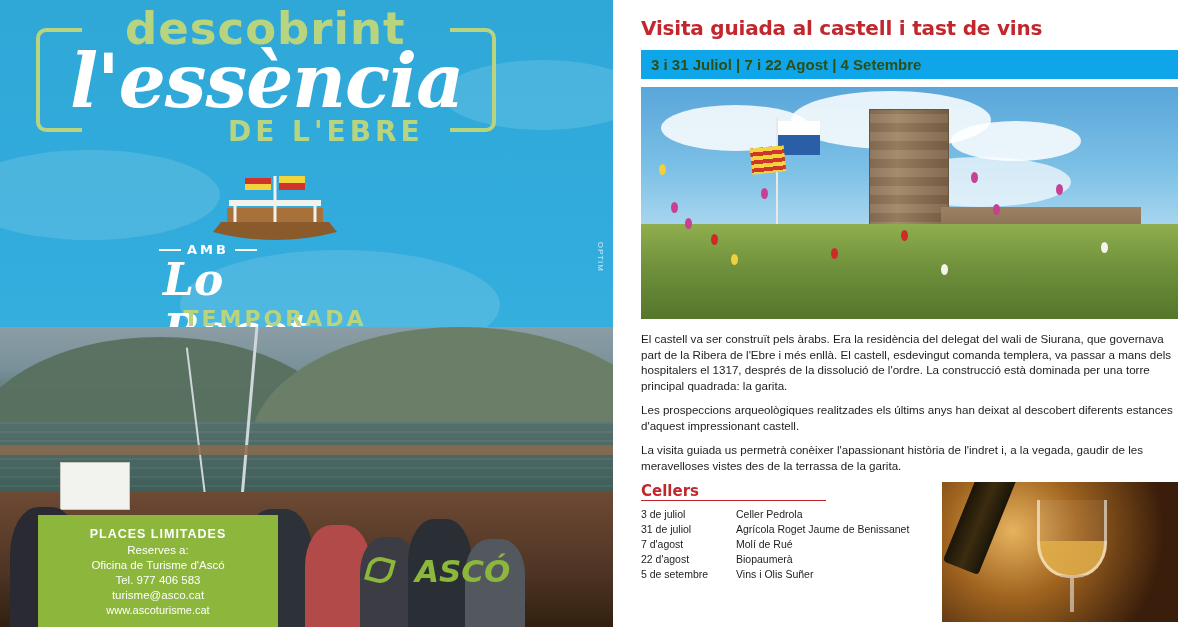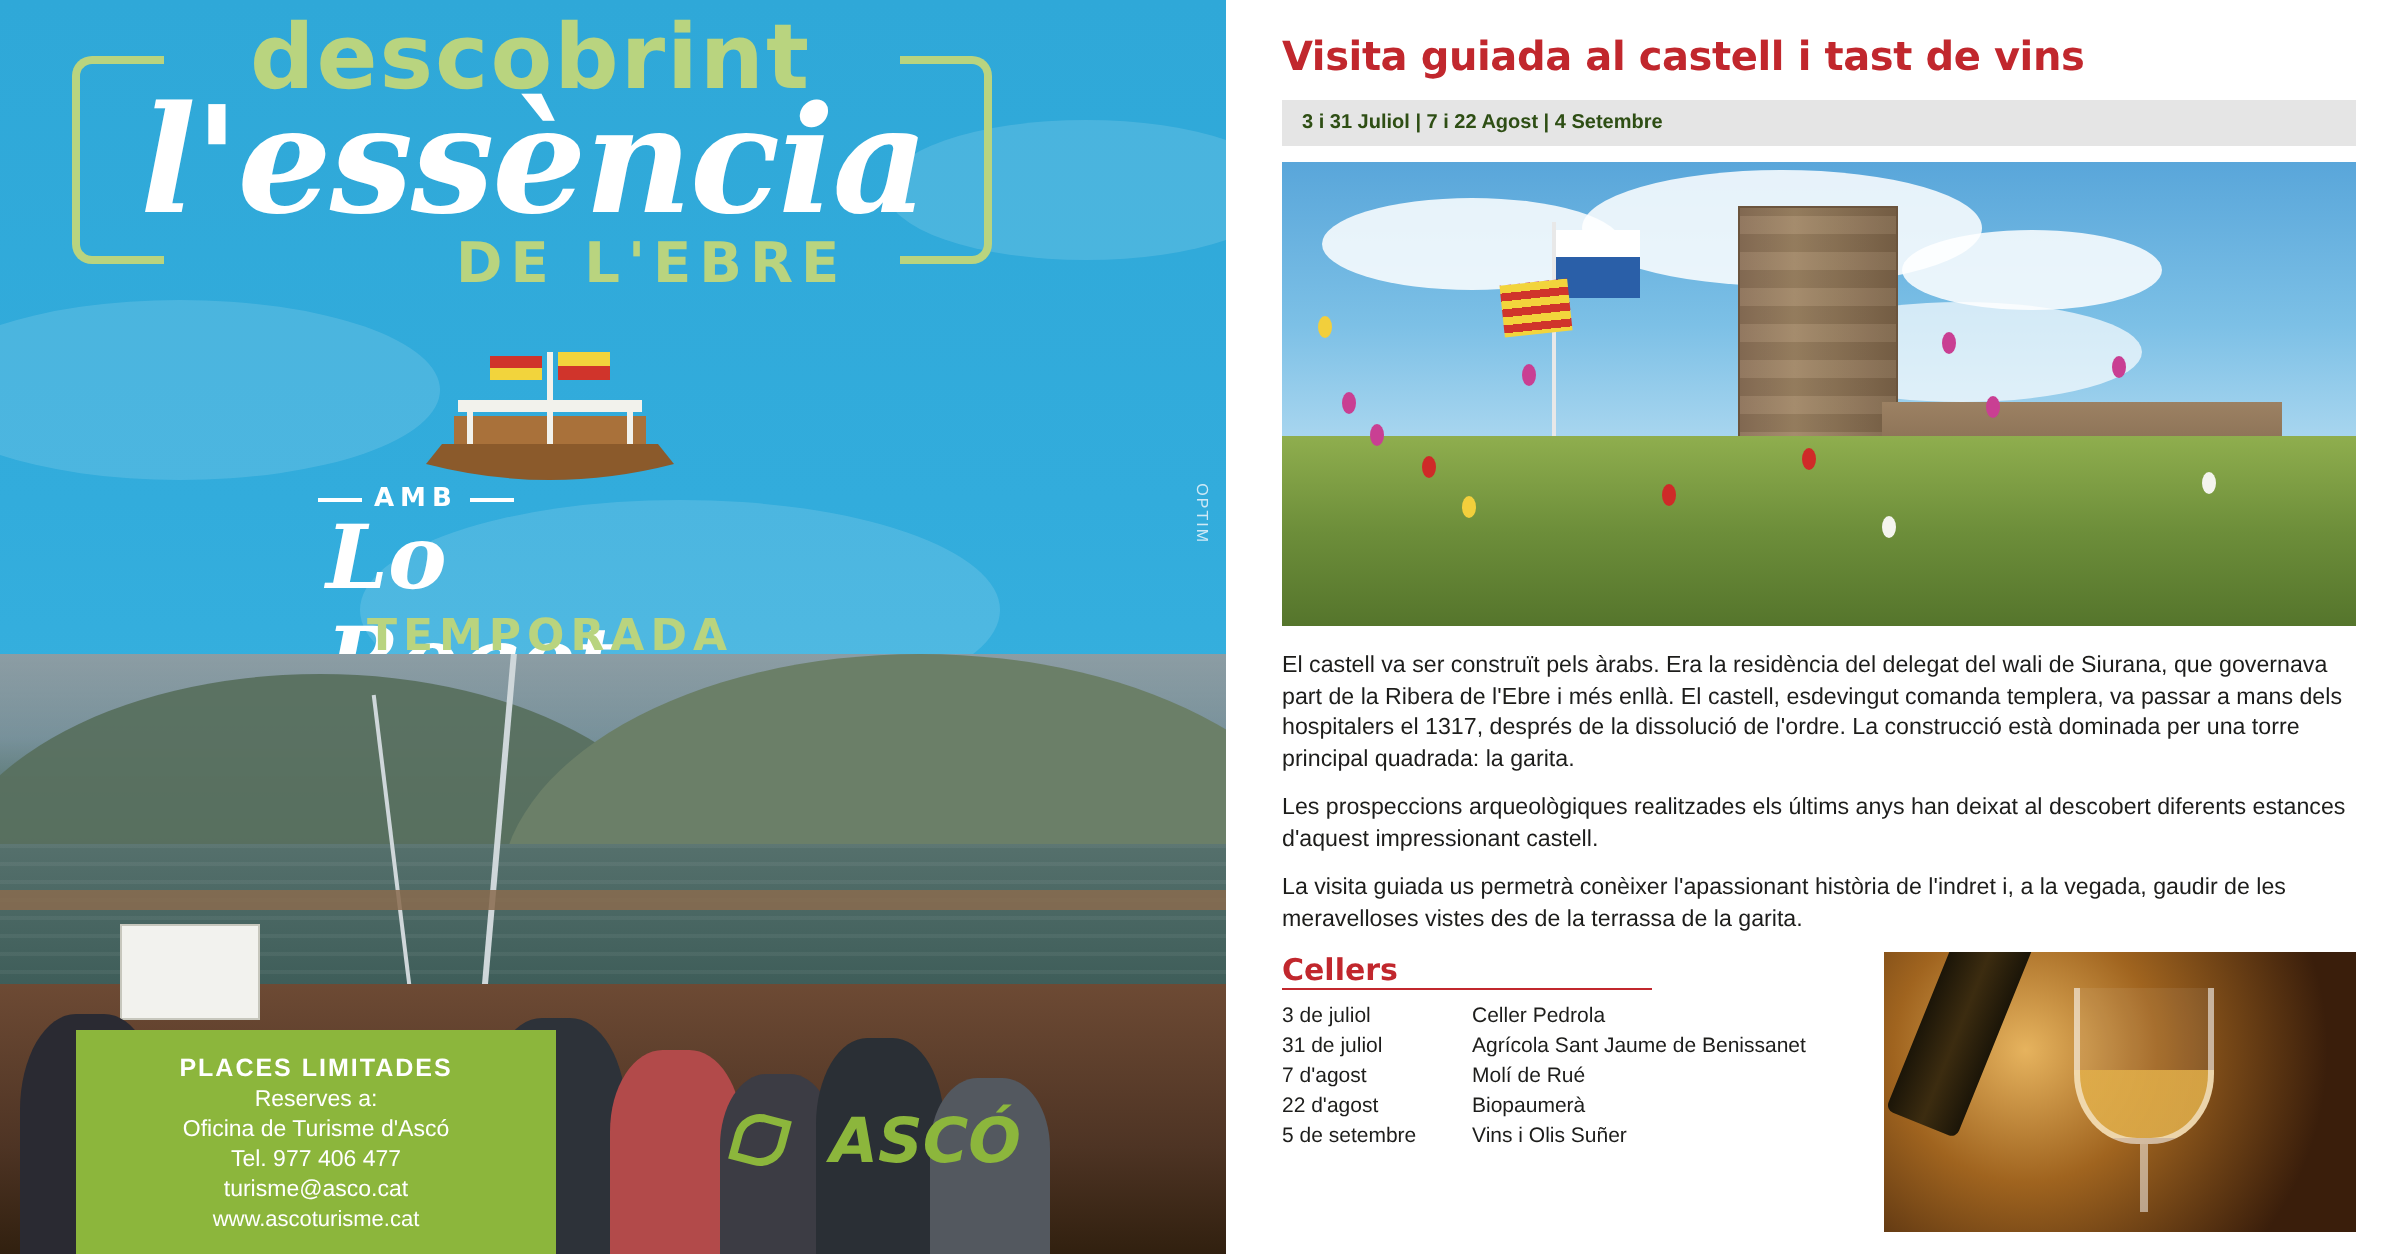--- a/index.html
+++ b/index.html
@@ -178,21 +178,21 @@
   
   .sheet {
     position: relative; width: 587px; height: 627px; background: #ffffff;
     padding: 8px 22px 0 28px; flex: 0 0 587px;
   }
   .doc-title {
     color: #c1272d; font-family: "DejaVu Sans", sans-serif; font-weight: 700;
     font-size: 20px; letter-spacing: -0.2px; margin: 8px 0 10px 0;
   }
   .date-bar {
-    background: #e5e5e5; color: #2e4e14; font-size: 10px; font-weight: 600;
+    background: #0ea5e9; color: #2e4e14; font-size: 15px; font-weight: 600;
     padding: 6px 10px; width: 100%;
   }
   
   .castle {
     position: relative; margin-top: 8px; width: 100%; height: 232px; overflow: hidden;
     background: linear-gradient(180deg,#59a6da 0%, #7cc0e6 35%, #a9d6ef 60%, #cfe7f3 78%, #b7cf86 86%, #7da041 100%);
   }
   .ccloud { position: absolute; background: rgba(255,255,255,0.85); border-radius: 50%; }
   .cc1 { width: 150px; height: 46px; left: 20px; top: 18px; }
   .cc2 { width: 200px; height: 58px; left: 150px; top: 4px; }
@@ -332,21 +332,21 @@
       <div class="person p6"></div>
       <div class="person p7"></div>
       <div class="person p8"></div>
       <div class="person p9"></div>
     </div>
 
     <div class="info-box">
       <div class="info-title">PLACES LIMITADES</div>
       <div class="info-line">Reserves a:</div>
       <div class="info-line">Oficina de Turisme d'Ascó</div>
-      <div class="info-line">Tel. 977 406 477</div>
+      <div class="info-line">Tel. 977 406 583</div>
       <div class="info-line">turisme@asco.cat</div>
       <div class="info-line small">www.ascoturisme.cat</div>
     </div>
 
     <div class="asco-logo">
       <div class="asco-leaf"></div>
       <div class="asco-text">ASCÓ</div>
     </div>
   </div>
 
@@ -395,21 +395,21 @@
         <h3>Cellers</h3>
         <div class="rule"></div>
         <table class="cellers-table">
           <tbody>
             <tr>
               <td class="date-col">3 de juliol</td>
               <td>Celler Pedrola</td>
             </tr>
             <tr>
               <td class="date-col">31 de juliol</td>
-              <td>Agrícola Sant Jaume de Benissanet</td>
+              <td>Agrícola Roget Jaume de Benissanet</td>
             </tr>
             <tr>
               <td class="date-col">7 d'agost</td>
               <td>Molí de Rué</td>
             </tr>
             <tr>
               <td class="date-col">22 d'agost</td>
               <td>Biopaumerà</td>
             </tr>
             <tr>

